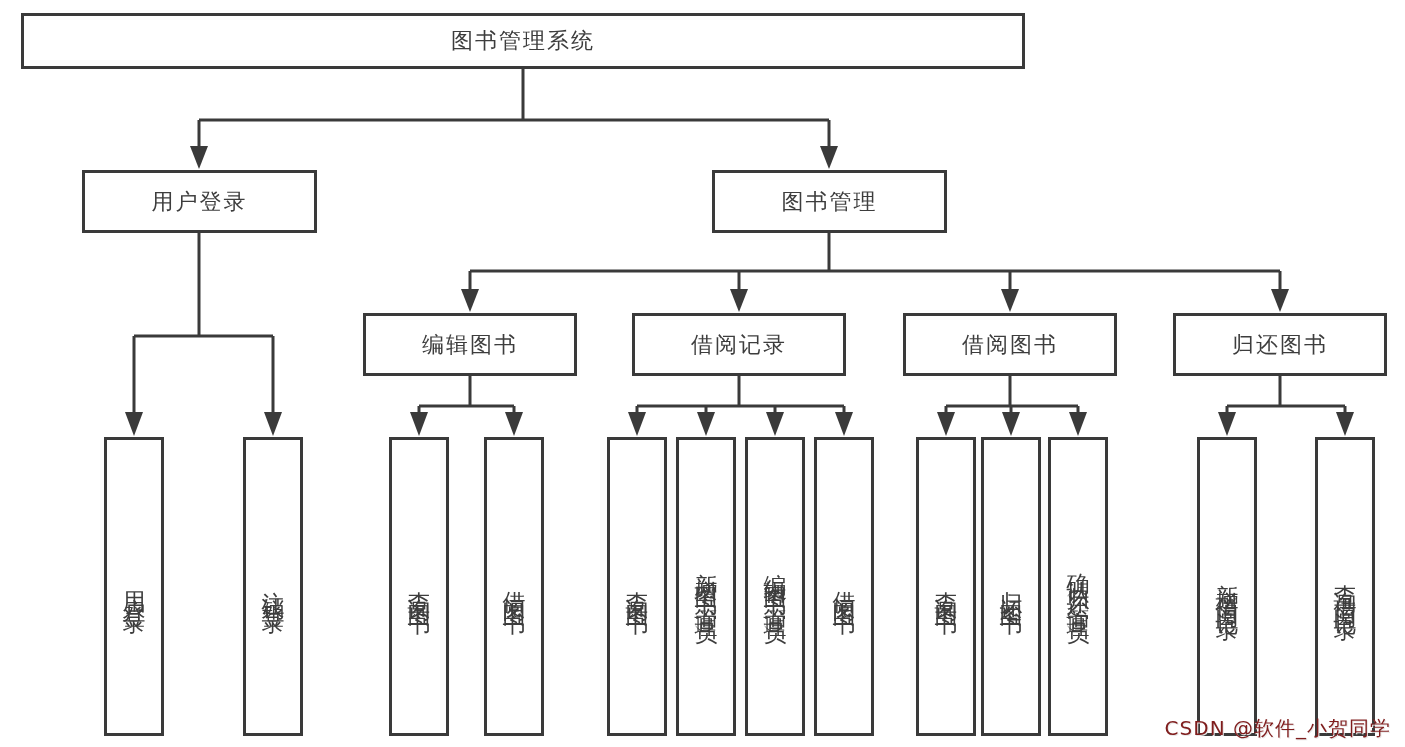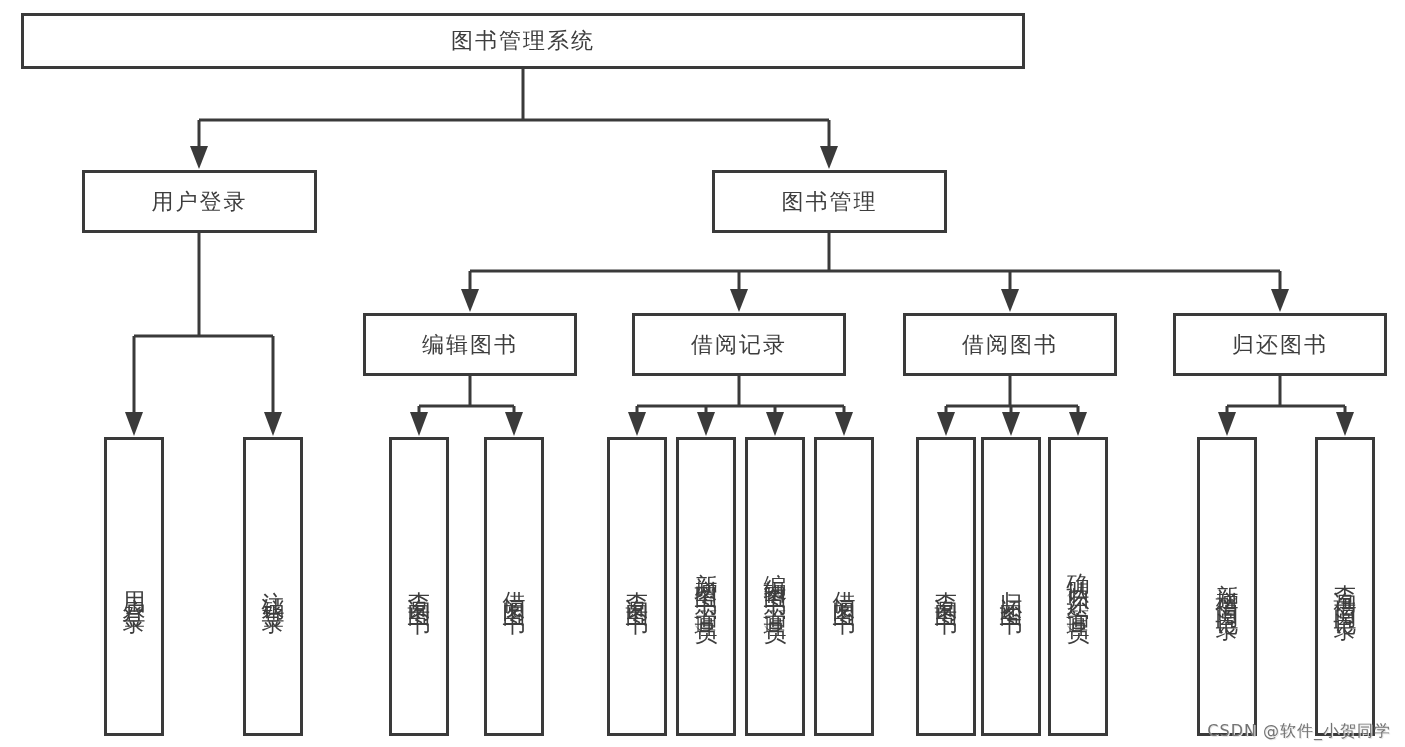--- a/index.html
+++ b/index.html
@@ -67,22 +67,22 @@
   .l-3d { left: 814px;  }
   .l-4a { left: 916px;  }
   .l-4b { left: 981px;  }
   .l-4c { left: 1048px; }
   .l-5a { left: 1197px; }
   .l-5b { left: 1315px; }
   #watermark {
     position: absolute;
     right: 14px;
     bottom: 5px;
-    font-size: 16px;
-    color: #737373;
+    font-size: 20px;
+    color: #7f1d1d;
     text-shadow: 1px 1px 0 #e8e8e8;
     letter-spacing: 1px;
     z-index: 5;
     white-space: nowrap;
   }
 </style>
 </head>
 <body>
 
 <div id="stage">

